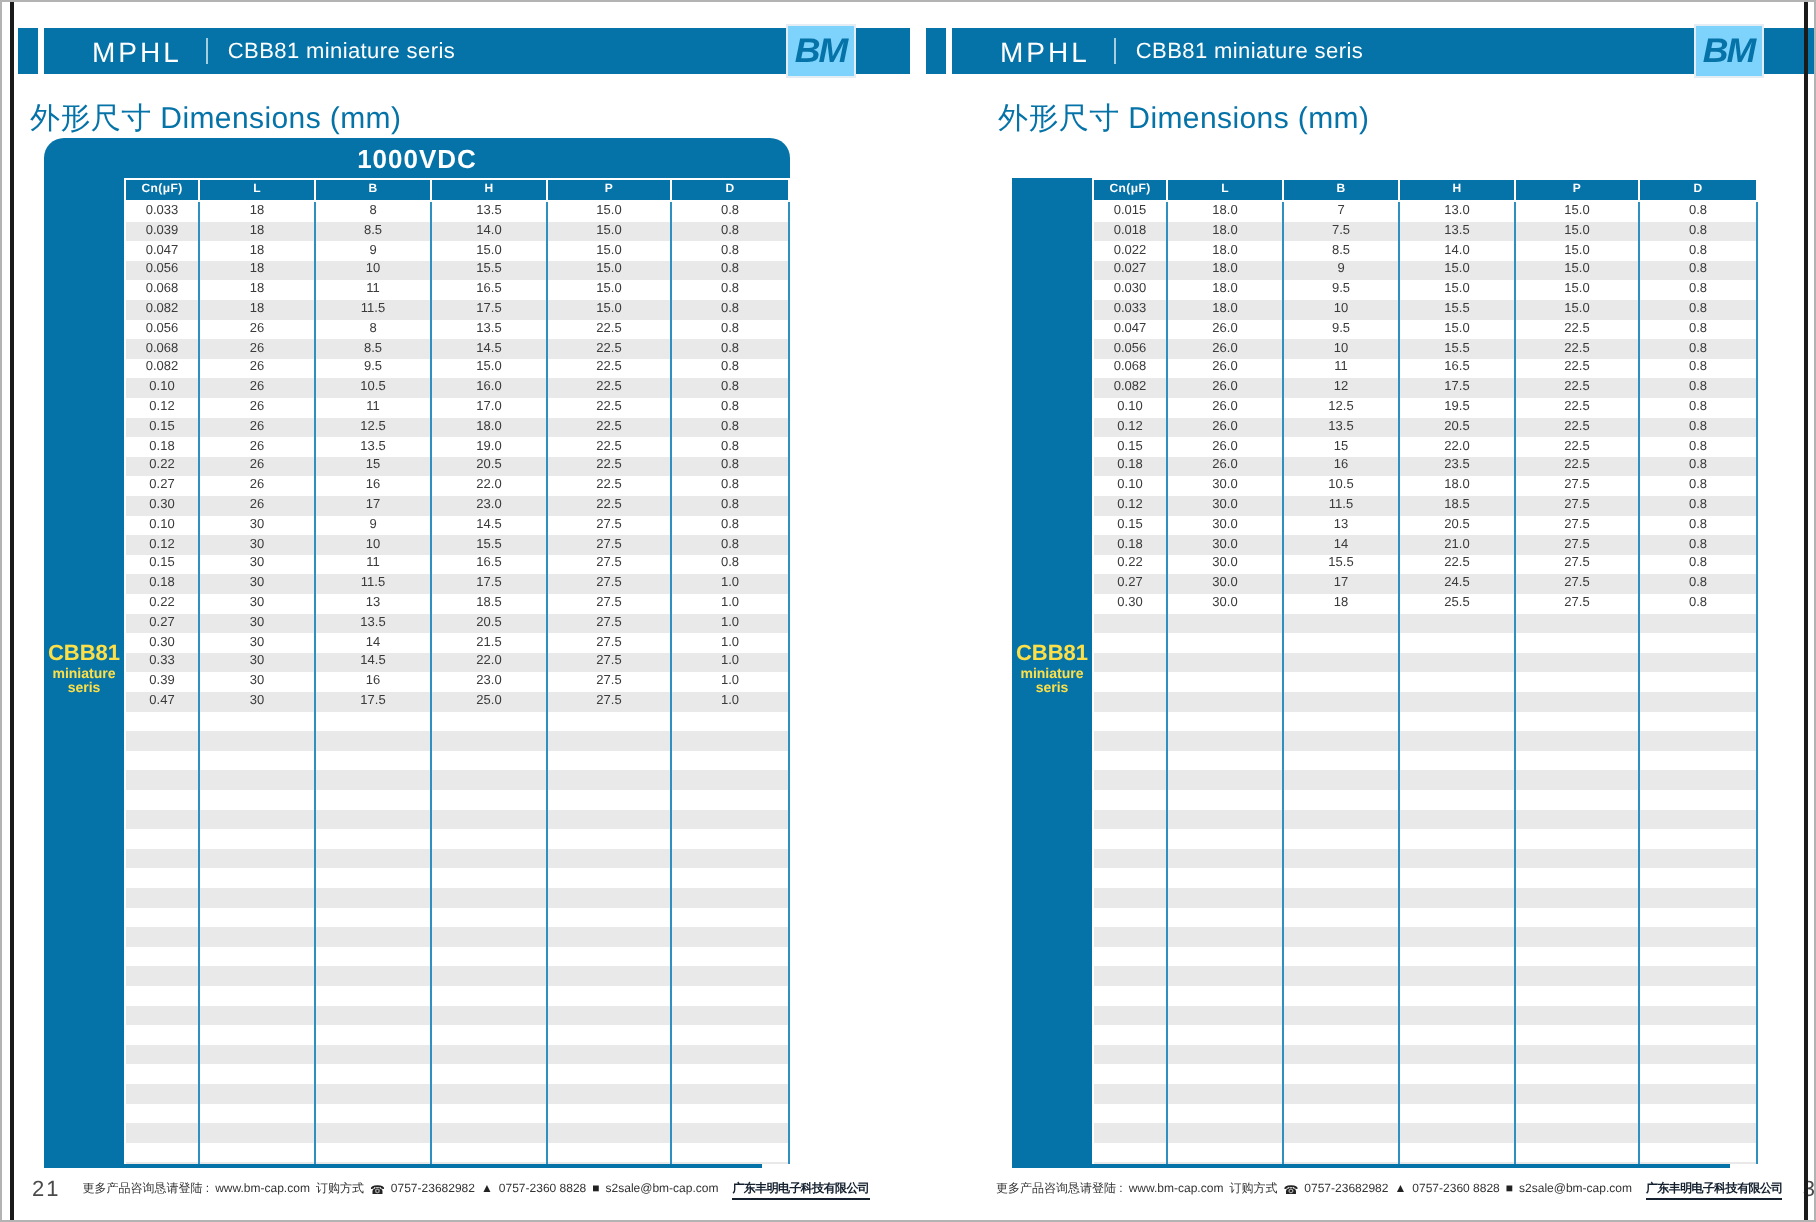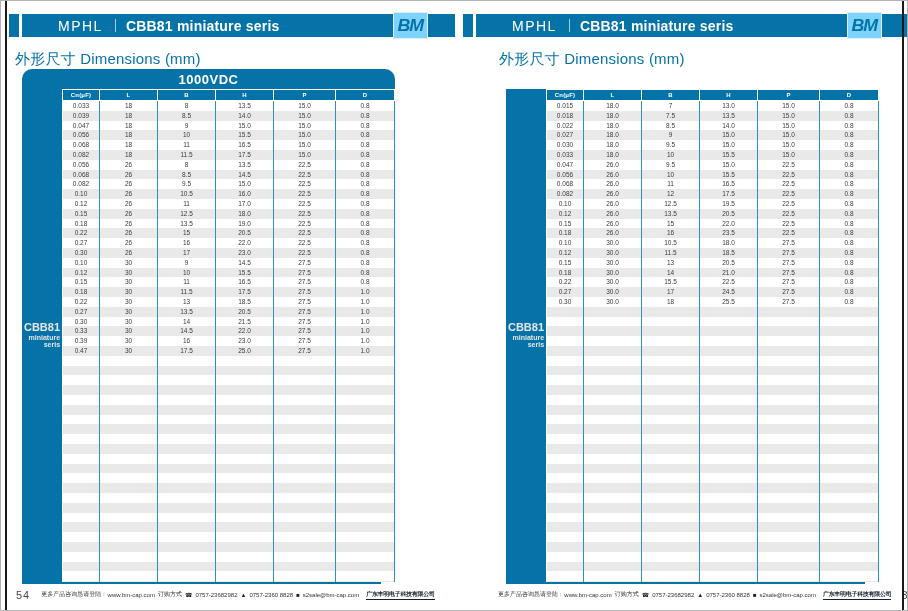--- a/index.html
+++ b/index.html
@@ -14,40 +14,40 @@
 
   .page{position:absolute;top:0;width:454px;height:611px;}
   .page--left{left:0;--cl:21px;}
   .page--right{left:454px;--cl:51px;}
 
   
   .hdr{position:absolute;top:13px;left:8px;right:0;height:23px;}
   .hdr-square{position:absolute;left:0;top:0;width:10px;height:23px;background:var(--accent,#0673a8);}
   .hdr-bar{position:absolute;left:13px;right:0;top:0;height:23px;background:var(--accent,#0673a8);
     display:flex;align-items:center;color:#fff;}
-  .hdr-series{font-size:14px;letter-spacing:1.5px;margin-left:36px;}
+  .hdr-series{font-size:14px;letter-spacing:1.5px;margin-left:24px;}
   .hdr-sep{width:1px;height:13px;background:#a5cde0;margin:0 10px 0 12px;}
-  .hdr-product{font-size:14px;font-weight:bold;letter-spacing:.2px;}
+  .hdr-product{font-size:11px;font-weight:normal;letter-spacing:.2px;}
   .logo-box{position:absolute;right:27px;top:-2px;width:35px;height:27px;background:#7dd3fc;
     display:flex;align-items:center;justify-content:center;box-shadow:0 0 0 1px #e3edf3 inset;}
   .logo-text{font-style:italic;font-weight:bold;font-size:17px;color:var(--accent,#0673a8);
     letter-spacing:-1px;transform:scaleX(1.05);}
 
   .section-title{position:absolute;top:49px;left:calc(var(--cl) - 7px);
     font-size:15px;font-weight:normal;color:var(--accent,#0673a8);letter-spacing:.2px;}
 
   
   .dim-table{position:absolute;top:68px;left:var(--cl);width:359px;height:513px;
     border-bottom:2px solid var(--accent,#0673a8);box-sizing:content-box;}
   .table-title{position:absolute;top:0;left:0;width:373px;height:20px;
     background:var(--accent,#0673a8);border-radius:10px 10px 0 0;color:#fff;font-weight:bold;
     font-size:13px;text-align:center;line-height:21px;letter-spacing:.5px;}
   .side-col{position:absolute;top:20px;left:0;width:40px;bottom:0;background:var(--accent,#0673a8);
     display:flex;align-items:center;justify-content:center;}
-  .side-label{color:#e5e5e5;text-align:right;line-height:1.08;}
+  .side-label{color:#fde047;text-align:center;line-height:1.08;}
   .side-l1{display:block;font-size:11px;font-weight:bold;}
   .side-l2{display:block;font-size:7px;font-weight:bold;}
 
   .col-area{position:absolute;left:41px;top:21px;width:332px;bottom:0;}
   .col-headers{display:flex;gap:1px;height:10px;}
   .hcell{background:var(--accent,#0673a8);color:#fff;font-size:6px;font-weight:bold;
     text-align:center;line-height:10.5px;letter-spacing:.2px;}
   .w0{width:36px;}.w1{width:57px;}.w2{width:57px;}.w3{width:57px;}.w4{width:61px;}.w5{width:58px;}
 
   .tbody{position:relative;margin-top:1px;height:481px;overflow:hidden;
@@ -349,21 +349,21 @@
               <span class="tcell w2">17.5</span>
               <span class="tcell w3">25.0</span>
               <span class="tcell w4">27.5</span>
               <span class="tcell w5">1.0</span>
             </div>
           </div>
       </div>
     </div>
 
     <div class="footer">
-      <span class="page-num">54</span>
+      <span class="page-num">21</span>
       <span class="contact">
         <span>更多产品咨询恳请登陆 :</span>
         <span>www.bm-cap.com</span>
         <span>订购方式</span>
         <span class="ficon">☎</span>
         <span>0757-23682982</span>
         <span class="ficon">▲</span>
         <span>0757-2360 8828</span>
         <span class="ficon">■</span>
         <span>s2sale@bm-cap.com</span>

